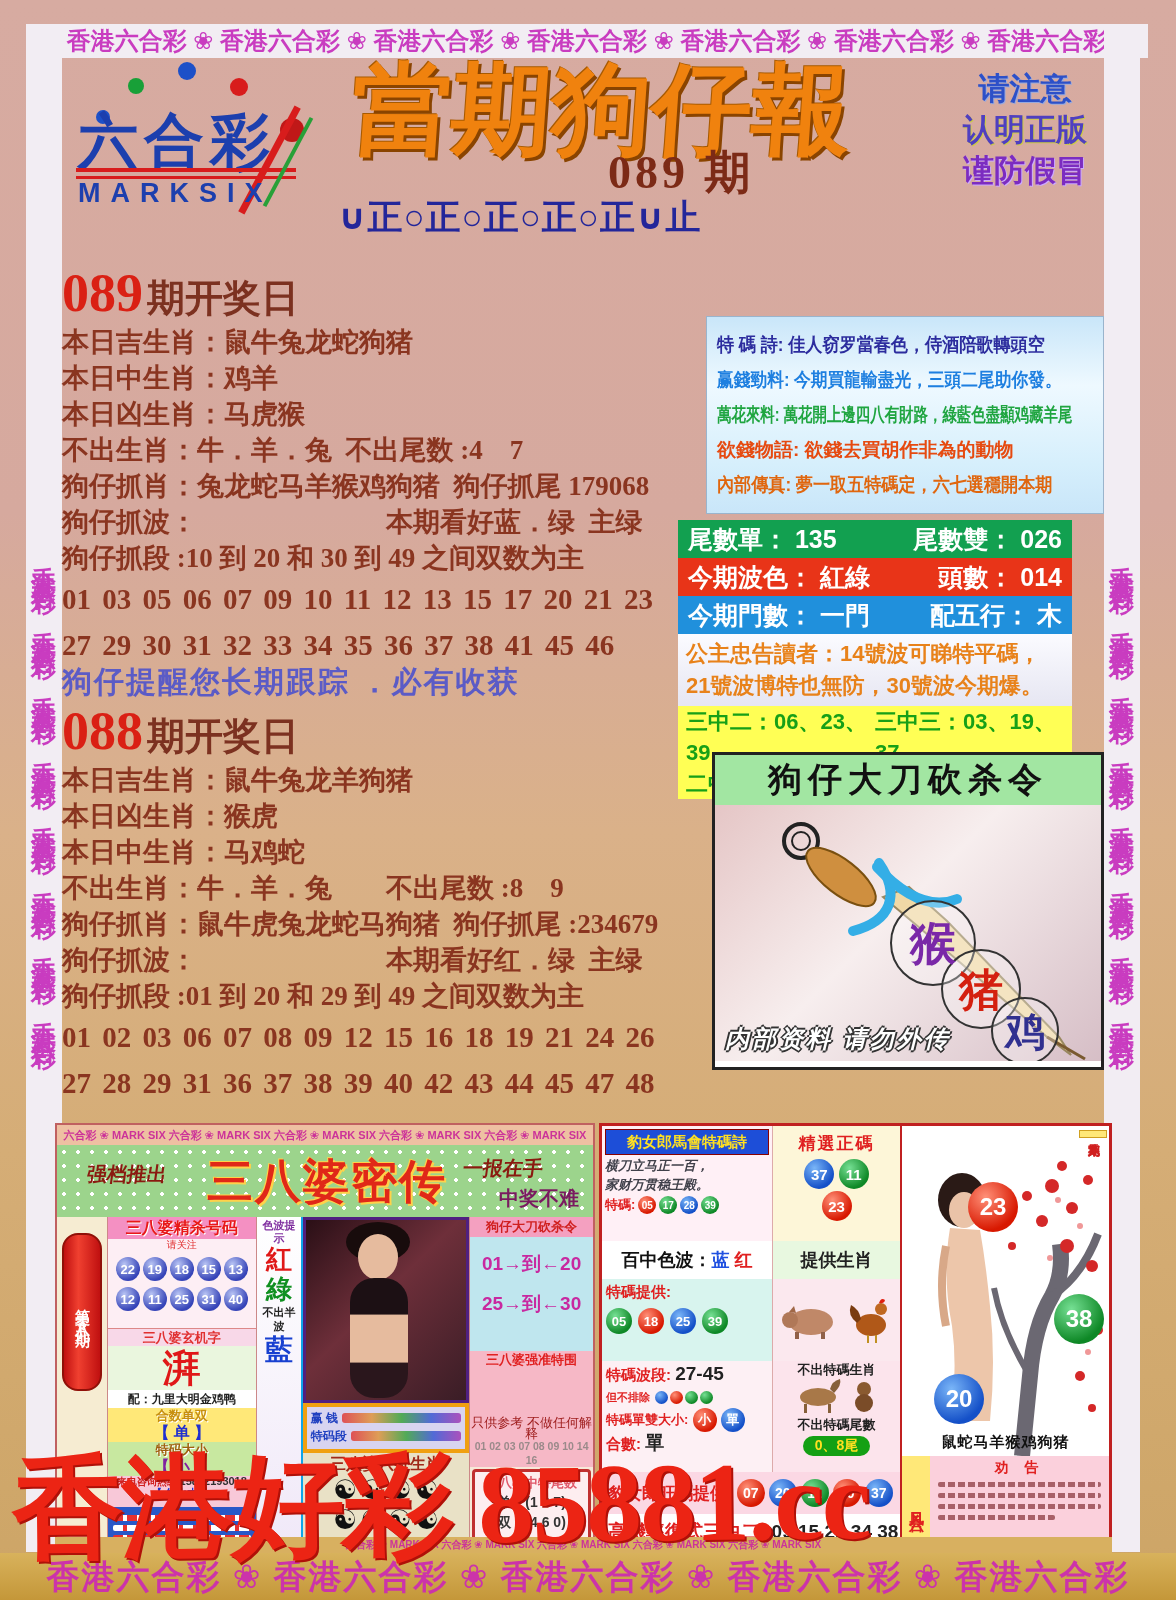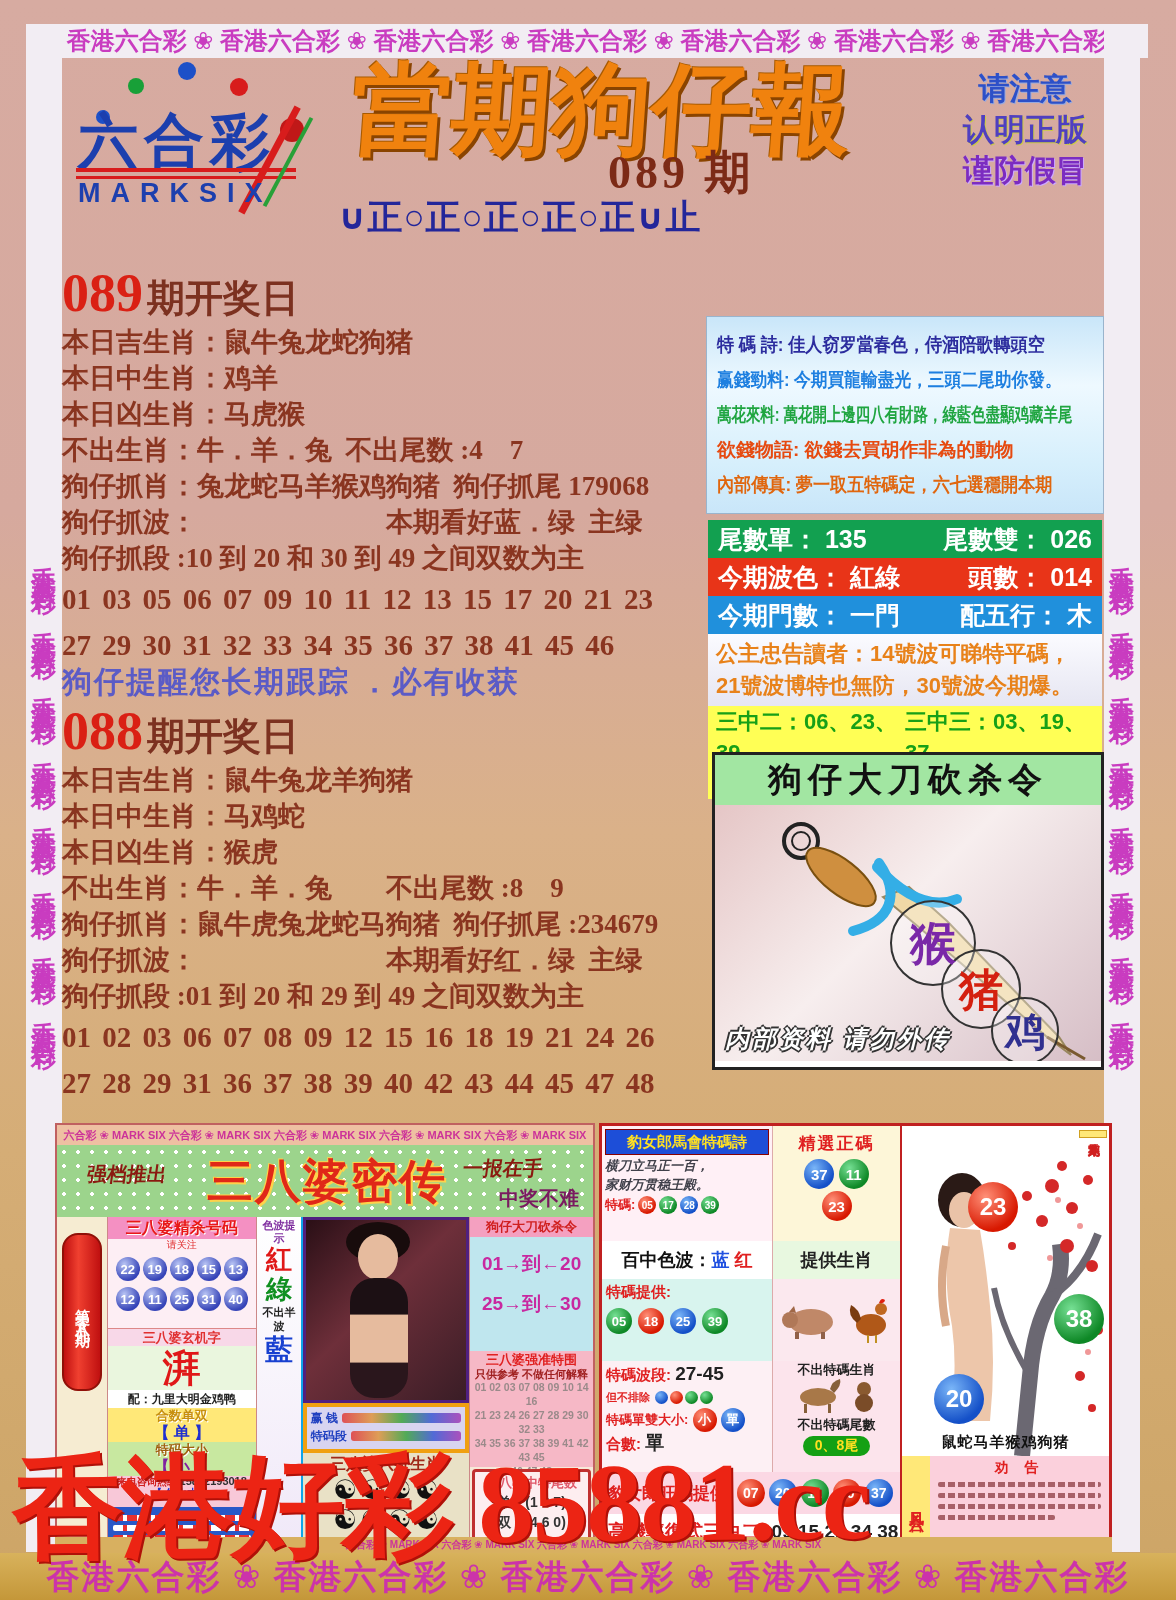--- a/index.html
+++ b/index.html
@@ -41,21 +41,21 @@
   
   .poem-box{left:706px;top:316px;width:398px;height:198px;box-sizing:border-box;border:1px solid #9ab4cc;
     background:linear-gradient(180deg,#c9e6f9 0%,#eef9ff 35%,#d6effc 75%,#c9e6f9 100%);padding:10px 10px;}
   .pline{white-space:nowrap;transform-origin:left center;font-weight:bold;font-size:19px;line-height:35px;}
   .pl1{color:#2c2c9e;}
   .pl2{color:#1d7fe0;}
   .pl3{color:#1fa540;}
   .pl4{color:#e64a10;}
   .pl5{color:#e0660e;}
   
-  .rtable{left:708px;top:520px;width:394px;}
+  .rtable{left:678px;top:520px;width:394px;}
   .trow{height:38px;line-height:38px;font-size:25px;font-weight:bold;color:#fff;display:flex;justify-content:space-between;padding:0 10px;}
   .tg{background:#12a050;} .trd{background:#e83418;} .tb{background:#2090dc;}
   .advice{background:linear-gradient(180deg,#fbfbff,#e6e6f2);color:#e8821a;font-size:22px;font-weight:bold;line-height:32px;padding:4px 8px;}
   .yrow{background:#ffff55;color:#17a017;font-size:22px;font-weight:bold;display:flex;justify-content:space-between;line-height:31px;padding:0 8px;}
   
   .knife{left:712px;top:752px;width:392px;height:318px;background:#fff;border:3px solid #222;box-sizing:border-box;}
   .khead{height:50px;background:#a2e6a2;display:flex;align-items:center;justify-content:center;font-size:34px;font-weight:bold;color:#111;letter-spacing:6px;}
   .kbody{position:relative;height:256px;background:linear-gradient(135deg,#e5c6c6,#f7eeee 45%,#d6bec6);}
   .kfoot{position:absolute;bottom:6px;left:10px;font-size:24px;font-weight:bold;font-style:italic;color:#fff;
     text-shadow:2px 0 #333,-2px 0 #333,0 2px #333,0 -2px #333,1px 1px 0 #333;letter-spacing:3px;}
@@ -115,21 +115,21 @@
   .bagua{flex:1;background:#e9e1c6;text-align:center;}
   .bagua-t{font-size:16px;font-weight:bold;color:#a02818;line-height:22px;}
   .brow{display:flex;justify-content:center;gap:3px;line-height:30px;}
   .yy{font-size:27px;color:#111;}
   .lcol4{width:124px;display:flex;flex-direction:column;border-left:1px solid #c88;}
   .seg{height:134px;background:#bfe6ee;}
   .seg-t{background:#f4a0c0;color:#d02020;font-size:13px;font-weight:bold;text-align:center;line-height:20px;}
   .seg-v{font-size:19px;color:#c828a0;font-weight:bold;text-align:center;margin-top:14px;white-space:nowrap;}
   .strong{height:116px;background:#f6b8c6;text-align:center;}
   .str-t{color:#e02020;font-size:13px;font-weight:bold;line-height:18px;}
-  .str-s{font-size:11px;color:#a02020;line-height:11px;font-weight:bold;}
+  .str-s{font-size:13px;color:#a02020;line-height:11px;font-weight:normal;margin-top:48px;}
   .str-n{font-size:10.5px;color:#9a8a8a;line-height:14px;font-weight:bold;}
   .tailb{flex:1;background:#fdeef0;border:3px solid #c03030;border-radius:4px;text-align:center;box-sizing:border-box;margin:2px;}
   .tail-t{color:#e05868;font-size:13px;font-weight:bold;line-height:18px;margin-top:2px;}
   .tail-v{font-size:14px;color:#333;font-weight:bold;line-height:20px;}
   
   .rposter{left:599px;top:1123px;width:513px;height:430px;border:3px solid #c02020;background:#fde8ee;box-sizing:border-box;display:flex;}
   .rp-left{width:298px;display:flex;flex-direction:column;}
   .rp-r1{display:flex;height:116px;}
   .rp-poem{width:170px;background:#fff0f6;padding:3px;box-sizing:border-box;}
   .poem-banner{background:#1d4ed8;color:#ffe020;font-size:15px;font-weight:bold;text-align:center;height:24px;line-height:24px;border:1px solid #800;}
@@ -222,22 +222,22 @@
   </div>
 
   <div class="ab reminder serif">狗仔提醒您长期跟踪 ．必有收获</div>
 
   <div class="ab sec serif" style="top:700px;">
     <div>
       <span class="sec-issue">088</span>
       <span class="sec-suffix">期开奖日</span>
     </div>
     <div class="sec-line">本日吉生肖：鼠牛兔龙羊狗猪</div>
+    <div class="sec-line">本日凶生肖：猴虎</div>
     <div class="sec-line">本日中生肖：马鸡蛇</div>
-    <div class="sec-line">本日凶生肖：猴虎</div>
     <div class="sec-line">不出生肖：牛．羊．兔　　不出尾数 :8　9</div>
     <div class="sec-line">狗仔抓肖：鼠牛虎兔龙蛇马狗猪  狗仔抓尾 :234679</div>
     <div class="sec-line">狗仔抓波：　　　　　　　本期看好红．绿  主绿</div>
     <div class="sec-line">狗仔抓段 :01 到 20 和 29 到 49 之间双数为主</div>
     <div class="sec-nums">01 02 03 06 07 08 09 12 15 16 18 19 21 24 26</div>
     <div class="sec-nums">27 28 29 31 36 37 38 39 40 42 43 44 45 47 48</div>
   </div>
 
   <div class="ab poem-box">
     <div class="pline pl1" style="transform:scaleX(.9);"><span>特 碼 詩:</span> <span>佳人窃罗當春色，侍酒陪歌轉頭空</span></div>

